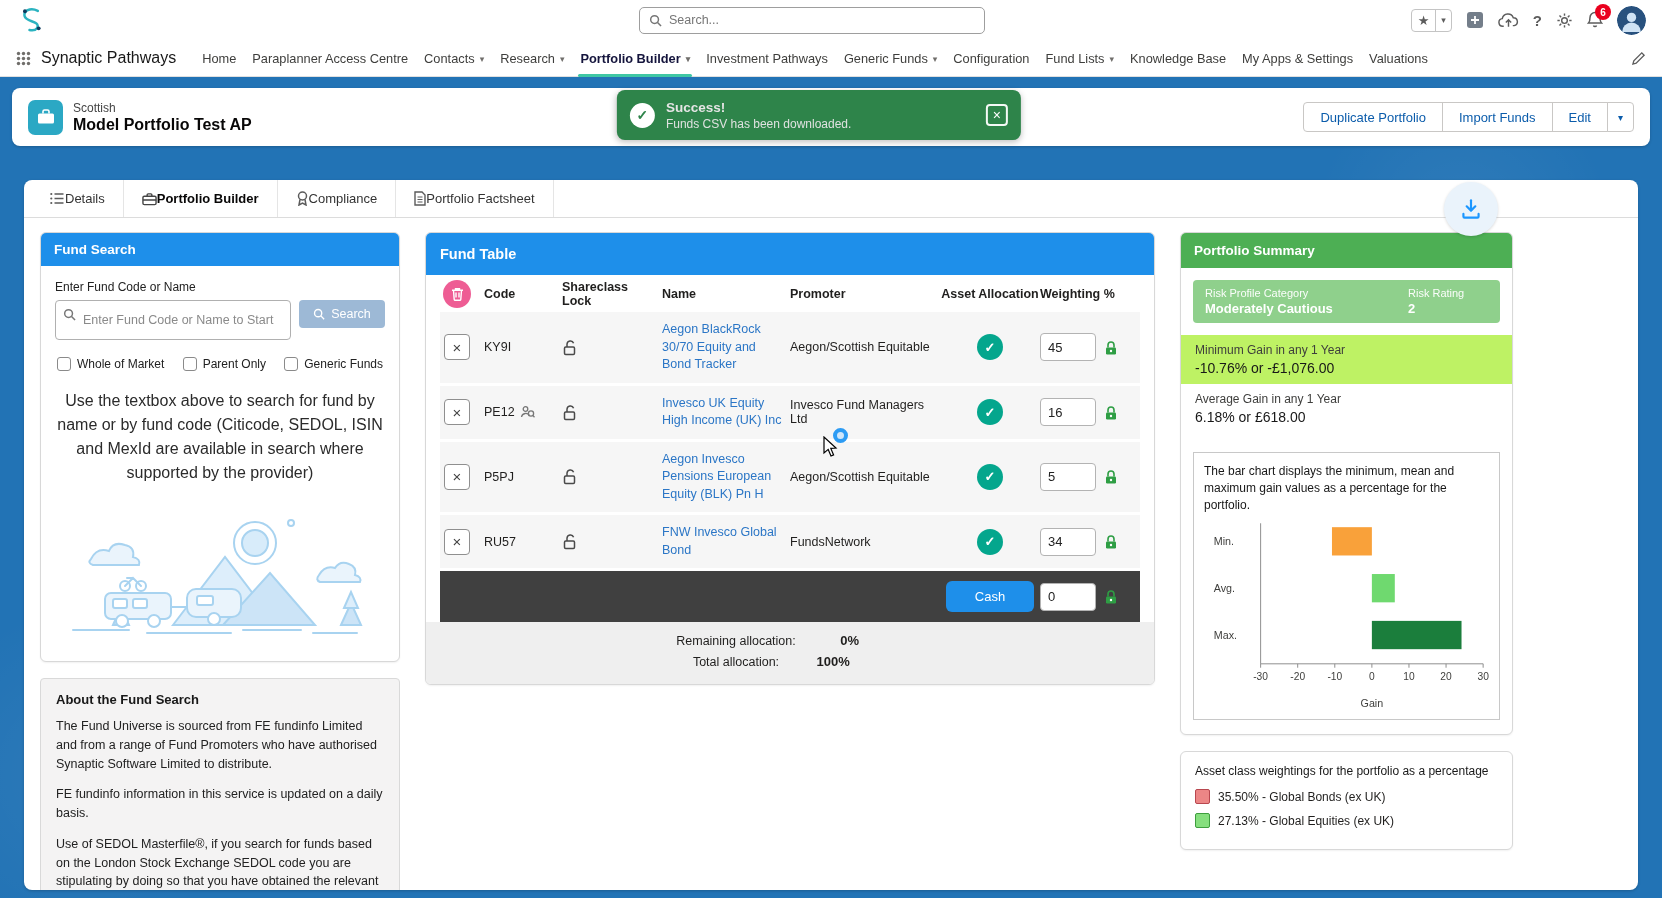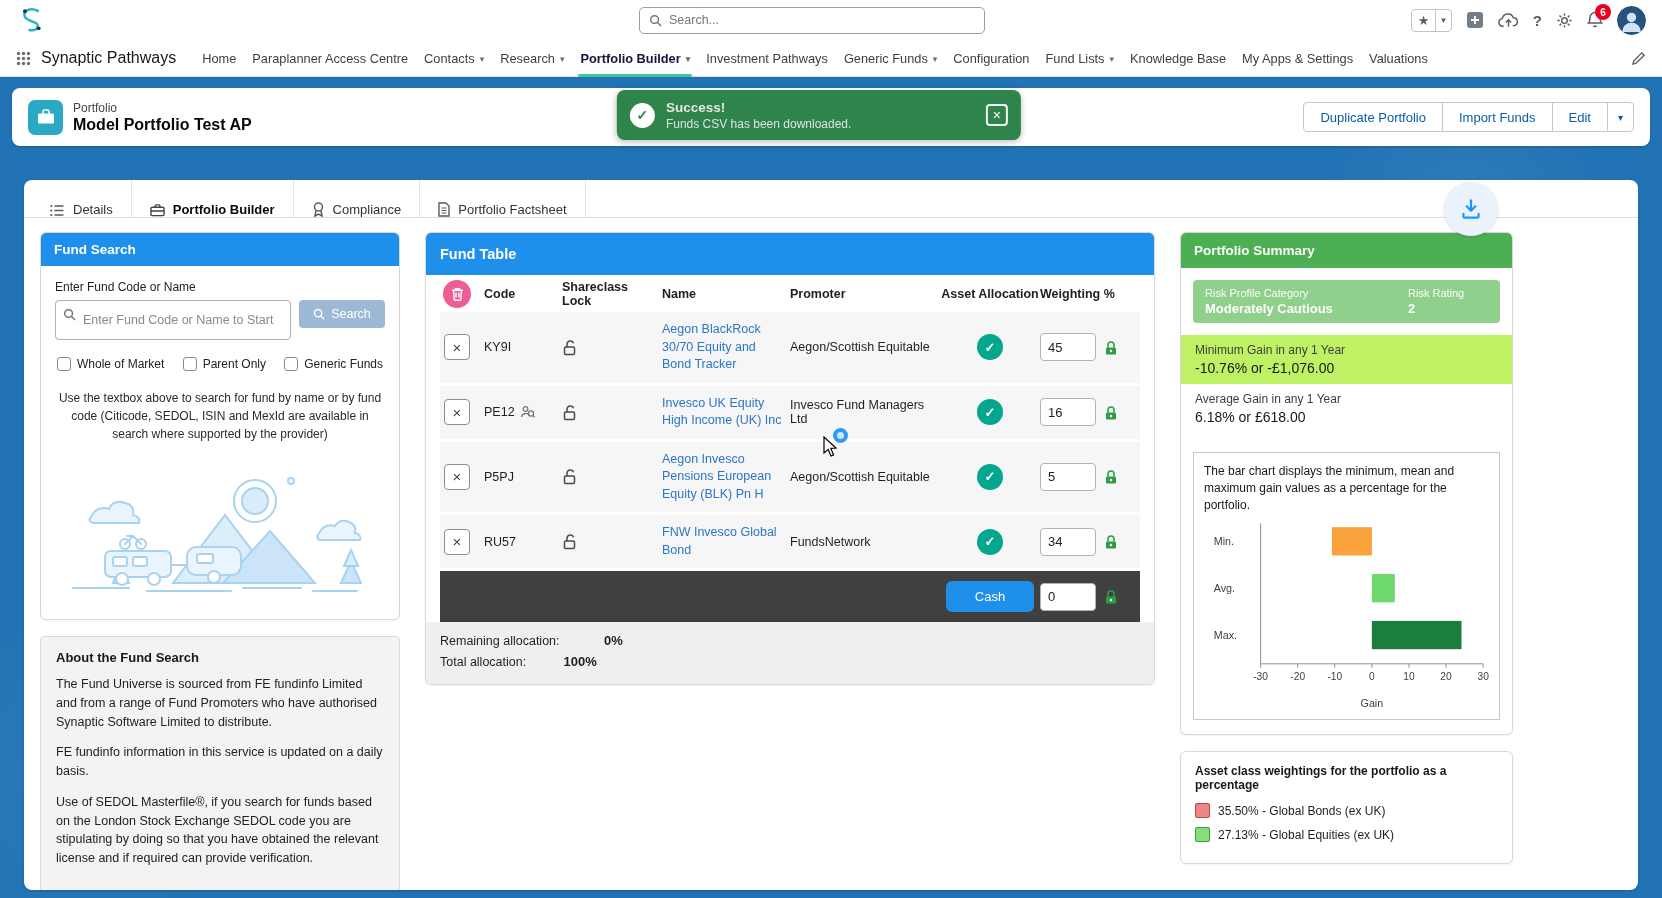--- a/index.html
+++ b/index.html
@@ -65,21 +65,21 @@
   .toast-text{margin-left:11px;color:#e5e5e5}
   .toast-title{font-size:13.5px;font-weight:bold}
   .toast-msg{font-size:12px;margin-top:2px;opacity:.97}
   .toast-close{margin-left:auto;width:22px;height:22px;border:2px solid rgba(255,255,255,.95);border-radius:4px;
     color:#fff;display:flex;align-items:center;justify-content:center;font-size:14px;cursor:pointer}
 
   
   .content-card{margin:34px 24px 0;background:#fff;border-radius:8px;height:710px;position:relative;
     overflow:hidden;box-shadow:0 1px 3px rgba(0,0,0,.2)}
   .tabs-row{height:38px;display:flex;border-bottom:1px solid #dcdcdc;padding-left:8px}
-  .tab{display:flex;align-items:flex-end;gap:8px;padding:0 18px;font-size:13px;color:#333;cursor:pointer;
+  .tab{display:flex;align-items:center;gap:0;padding:0 18px;font-size:13px;color:#333;cursor:pointer;
     border-right:1px solid #e5e5e5}
   .tab.active{font-weight:bold;color:#080707}
   .tab-icon{display:flex}
   .download-fab{position:absolute;top:2px;right:140px;width:54px;height:54px;border-radius:50%;border:none;
     background:#eaf3fb;display:flex;align-items:center;justify-content:center;cursor:pointer;z-index:6;
     box-shadow:0 1px 3px rgba(0,0,0,.15)}
 
   .panels{display:flex;align-items:flex-start;padding:14px 0 0 16px;gap:25px}
   .col-left{flex:0 0 360px;width:360px}
   .col-center{flex:0 0 730px;width:730px}
@@ -99,21 +99,21 @@
   .fs-input{flex:1;position:relative}
   .fs-input .gs-icon{position:absolute;left:8px;top:7px;color:#777}
   .fs-input input{width:100%;height:40px;border:1px solid #b0b0b0;border-radius:4px;padding:0 8px 0 27px;
     font-size:12.5px;outline:none}
   .fs-input input::placeholder{color:#8a8a8a}
   .fs-search-btn{width:86px;height:28px;background:#9DB9D6;color:#fff;border:none;border-radius:4px;
     font-size:12.5px;display:flex;align-items:center;justify-content:center;gap:6px;cursor:pointer}
   .fs-checks{display:flex;justify-content:space-between;margin-top:17px;padding:0 2px}
   .fs-check{display:flex;align-items:center;gap:6px;font-size:12px;color:#222;cursor:pointer}
   .cb{width:14px;height:14px;border:1px solid #8a8a8a;border-radius:3px;background:#fff;flex:none}
-  .fs-help{margin-top:18px;font-size:12px;line-height:1.5;color:#2b2b2b;text-align:center}
+  .fs-help{margin-top:18px;font-size:16px;line-height:1.5;color:#2b2b2b;text-align:center}
   .fs-illus{margin-top:12px;height:152px}
 
   
   .about{background:#f4f3f3;border:1px solid #d9d9d9;border-radius:4px;margin-top:16px;padding:13px 15px}
   .about-title{font-size:13px;font-weight:bold;color:#181818;margin-bottom:10px}
   .about p{font-size:12.5px;line-height:1.5;color:#222;margin-bottom:12px}
 
   
   .fund-table .panel-head{padding:13px 14px;font-size:14.5px}
   .ft-body{padding:0 14px}
@@ -131,40 +131,40 @@
   .fund-link{color:var(--link-blue,#2B76C6);text-decoration:none;line-height:1.4;cursor:pointer;display:inline-block}
   .check-circle{width:26px;height:26px;border-radius:50%;background:var(--check-teal,#04A68D);color:#fff;
     display:flex;align-items:center;justify-content:center;font-size:13px;font-weight:bold}
   .w-input{width:56px;height:28px;border:1px solid #b3b3b3;border-radius:4px;padding:0 7px;font-size:13px;
     background:#fff;color:#222;outline:none}
   .lockwrap{display:flex;cursor:pointer}
   .ft-cash{padding:10px 0;background:#404040}
   .cash-btn{width:88px;height:31px;background:var(--cash-blue,#1E8FEA);color:#fff;border:none;border-radius:6px;
     font-size:13px;cursor:pointer}
   .ft-totals{background:#efefef;margin:0 -14px;padding:8px 14px 12px}
-  .tot-row{display:flex;justify-content:flex-start;align-items:baseline;padding:3px 0;font-size:12.5px;color:#201f1e}
+  .tot-row{display:flex;justify-content:center;align-items:baseline;padding:3px 0;font-size:12.5px;color:#201f1e}
   .tot-val{font-weight:bold;width:108px;text-align:center;font-size:13px}
 
   
   .summary .panel-head{padding:10px 13px;font-size:13.5px}
   .risk-box{margin:12px;background:var(--risk-green,#8FD08C);border-radius:4px;padding:7px 12px;display:flex;color:#fff}
   .risk-left{flex:1}
   .risk-right{width:80px}
   .risk-label{font-size:11px;opacity:.96}
   .risk-value{font-size:13px;font-weight:bold;margin-top:2px}
   .stat{padding:8px 14px}
   .stat.alt{background:#bef264}
   .stat-label{font-size:12px;color:#3e3e3c}
   .stat-value{font-size:14px;font-weight:normal;color:#181818;margin-top:3px}
   .chart-box{margin:19px 12px 14px;border:1px solid #c8c8c8;border-radius:0;padding:10px 10px 0}
   .chart-caption{font-size:12px;color:#181818;line-height:1.4;margin-bottom:4px}
 
   
   .asset-panel{margin-top:16px;padding:12px 14px}
-  .asset-title{font-size:12px;font-weight:bold;color:#181818;margin-bottom:11px}
+  .asset-title{font-size:12px;font-weight:normal;color:#181818;margin-bottom:11px}
   .legend-item{display:flex;align-items:center;gap:8px;margin-bottom:9px;font-size:12px;color:#201f1e}
   .swatch{width:15px;height:15px;border-radius:2px;border:1px solid #999;flex:none}
 
   
   .touch-dot{position:absolute;left:833px;top:428px;width:15px;height:15px;border-radius:50%;
     border:4px solid #2d9cf4;background:#cfe6fa;z-index:50}
   .cursor{position:absolute;left:823px;top:436px;z-index:51;pointer-events:none}
 </style>
 </head>
 <body>
@@ -297,21 +297,21 @@
 <div class="page">
 
   <div class="header-card">
     <div class="entity-icon">
       <svg width="20" height="20" viewBox="0 0 20 20">
           <rect x="2" y="6.5" width="16" height="10" rx="1.5" fill="#fff"></rect>
           <path d="M7 6.5 V4.5 A1.5 1.5 0 0 1 8.5 3 h3 A1.5 1.5 0 0 1 13 4.5 V6.5" fill="none" stroke="#fff" stroke-width="1.6"></path>
         </svg>
     </div>
     <div class="entity-text">
-      <div class="entity-type">Portfolio</div>
+      <div class="entity-type">Scottish</div>
       <div class="entity-title">Model Portfolio Test AP</div>
     </div>
     <div class="header-buttons">
       <button class="hbtn first">Duplicate Portfolio</button>
       <button class="hbtn">Import Funds</button>
       <button class="hbtn">Edit</button>
       <button class="hbtn last"><span>▾</span></button>
     </div>
   </div>
 

